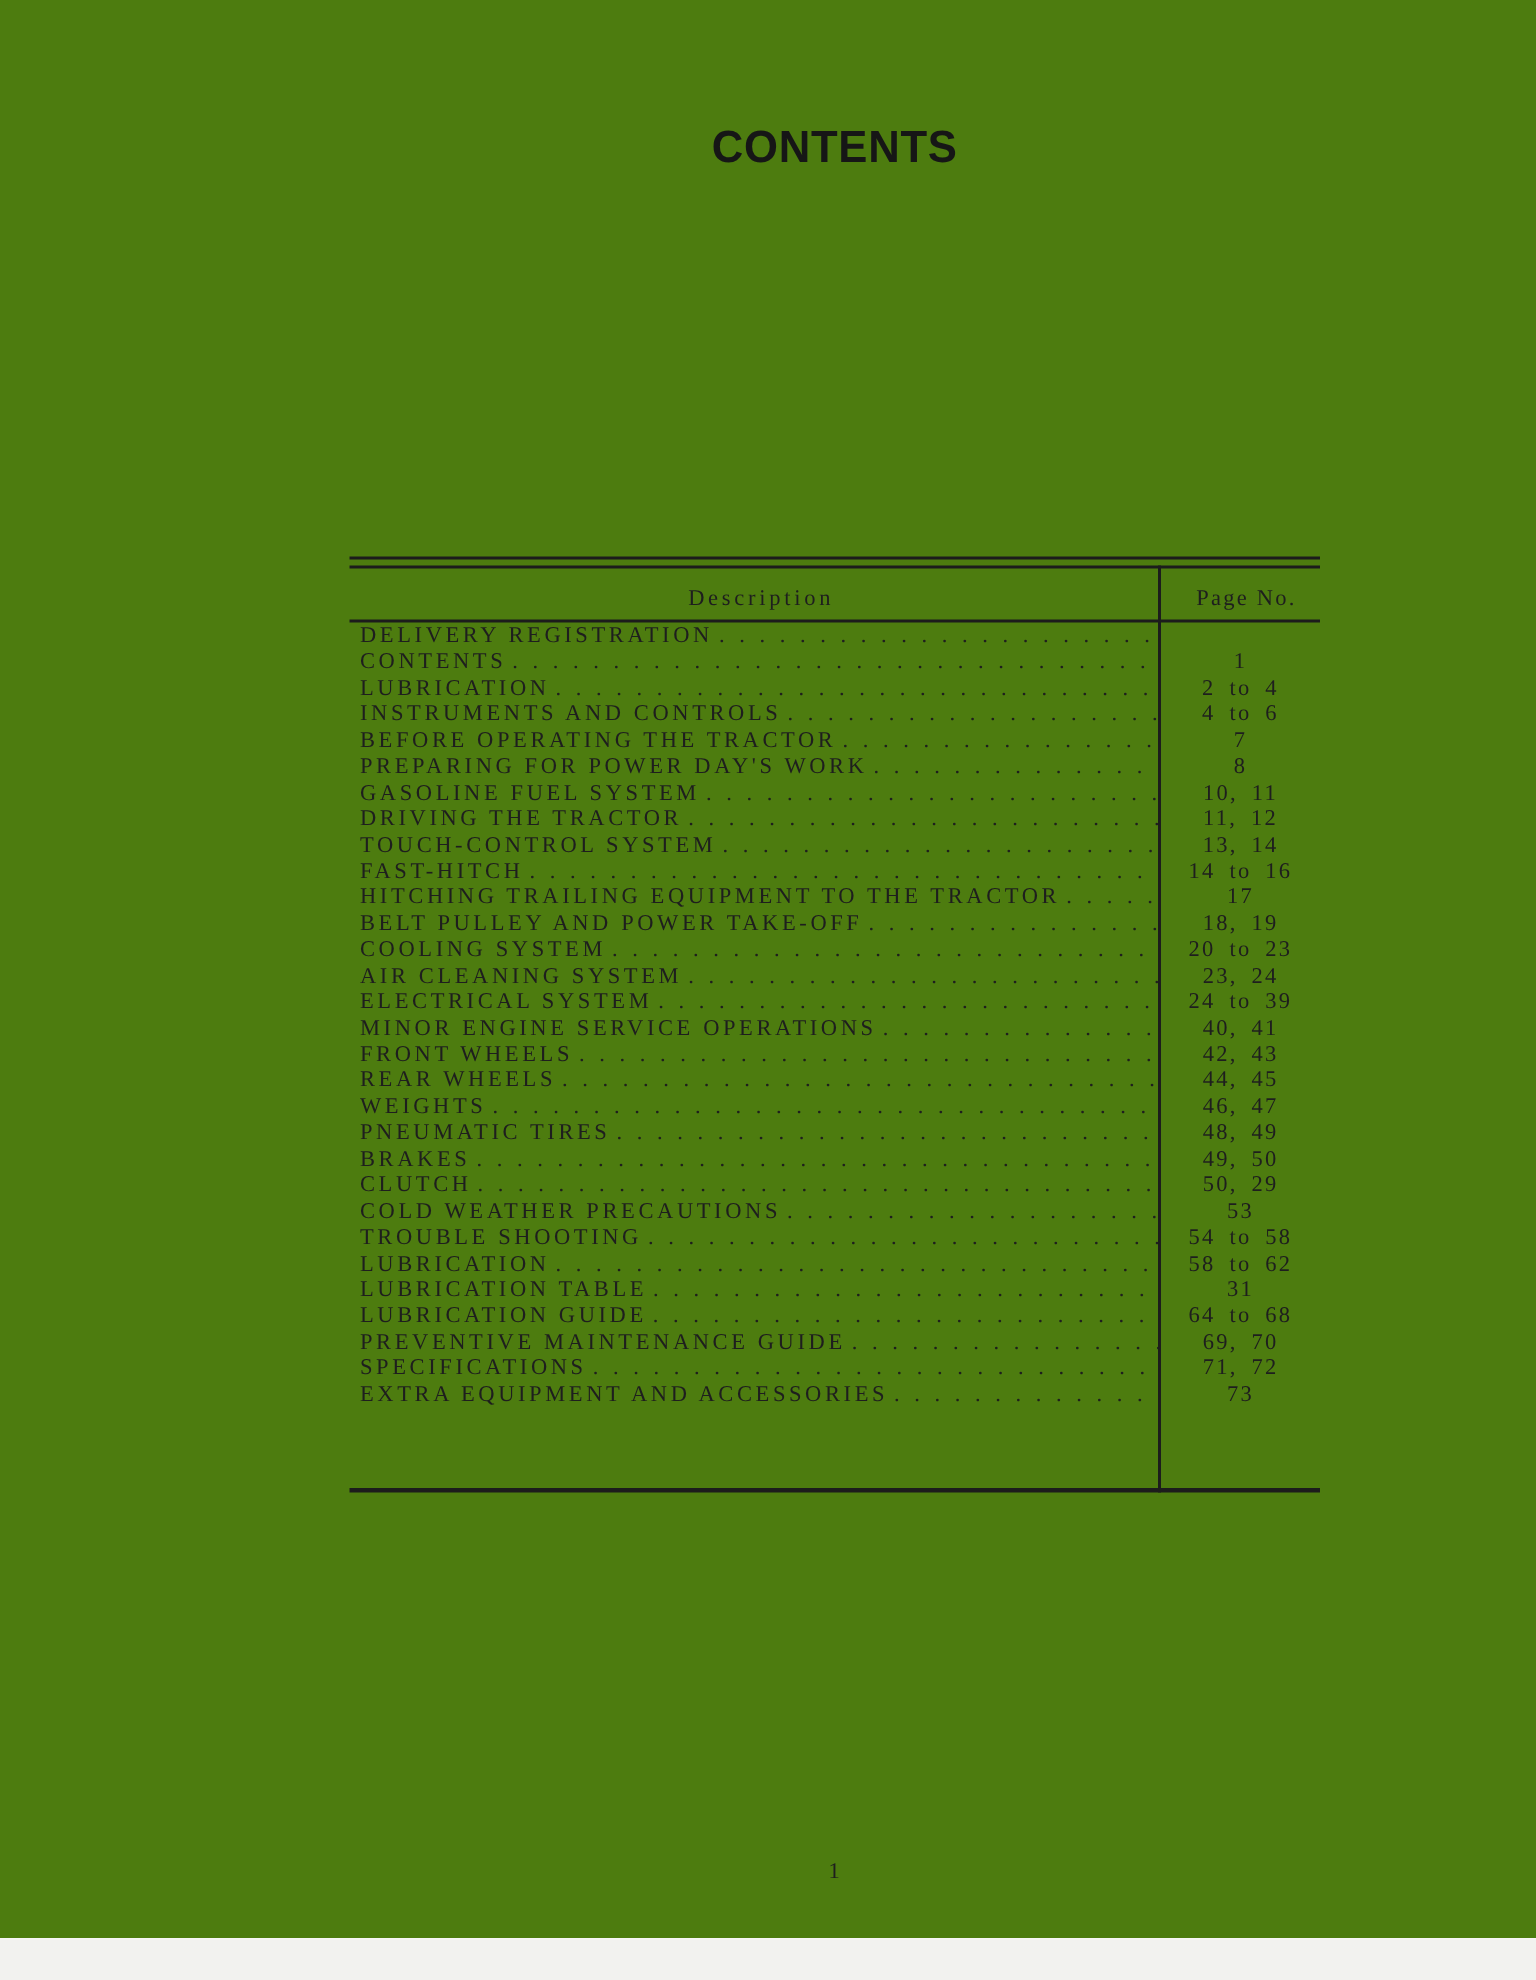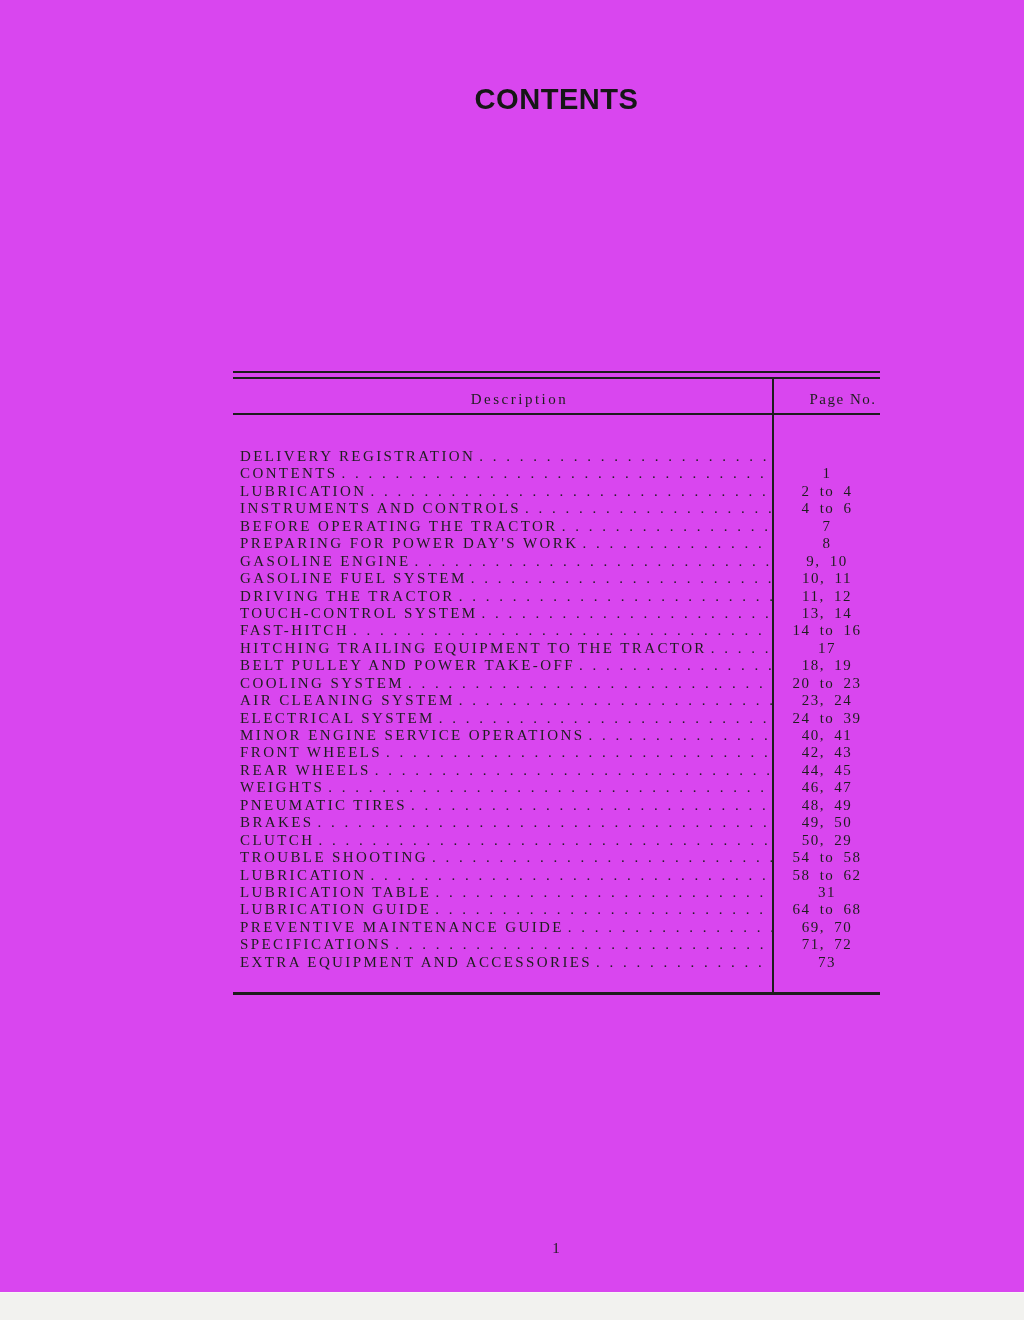--- a/index.html
+++ b/index.html
@@ -4,21 +4,21 @@
 <style>
   html, body {
     margin: 0;
     padding: 0;
     background: #e8e8e6;
   }
   .page {
     position: relative;
     width: 1024px;
     height: 1320px;
-    background: #d946ef;
+    background: #4d7c0f;
     overflow: hidden;
     font-family: "Liberation Serif", serif;
     color: #1e1e1e;
   }
   .title {
     position: absolute;
     top: 82px;
     left: 233px;
     width: 647px;
     margin: 0;
@@ -51,21 +51,21 @@
     position: absolute;
     left: 539px;
     top: 6px;
     width: 2px;
     height: 618px;
     background: #1c1c1c;
   }
   .header-row {
     position: absolute;
     top: 8px;
-    left: 16px;
+    left: 4px;
     width: 647px;
     height: 40px;
     display: flex;
     align-items: center;
     font-size: 15px;
   }
   .h-desc {
     flex: 0 0 541px;
     text-align: center;
     letter-spacing: 2.5px;
@@ -87,21 +87,20 @@
     align-items: baseline;
     height: 17.45px;
     line-height: 17.45px;
     font-size: 15px;
   }
   .desc {
     padding-left: 7px;
     white-space: nowrap;
     letter-spacing: 2.4px;
     flex: 0 0 auto;
-    margin-top: 32px;
   }
   .leader {
     flex: 1 1 auto;
     overflow: hidden;
     white-space: nowrap;
     letter-spacing: 3px;
     padding-left: 4px;
     padding-right: 6px;
     color: #1e1e1e;
   }
@@ -178,25 +177,20 @@
           <span class="desc">BEFORE OPERATING THE TRACTOR</span>
           <span class="leader"></span>
           <span class="pageno">7</span>
         </div>
         <div class="row">
           <span class="desc">PREPARING FOR POWER DAY'S WORK</span>
           <span class="leader"></span>
           <span class="pageno">8</span>
         </div>
         <div class="row">
-          <span class="desc">GASOLINE ENGINE</span>
-          <span class="leader"></span>
-          <span class="pageno">9, 10</span>
-        </div>
-        <div class="row">
           <span class="desc">GASOLINE FUEL SYSTEM</span>
           <span class="leader"></span>
           <span class="pageno">10, 11</span>
         </div>
         <div class="row">
           <span class="desc">DRIVING THE TRACTOR</span>
           <span class="leader"></span>
           <span class="pageno">11, 12</span>
         </div>
         <div class="row">
@@ -261,20 +255,25 @@
         </div>
         <div class="row">
           <span class="desc">BRAKES</span>
           <span class="leader"></span>
           <span class="pageno">49, 50</span>
         </div>
         <div class="row">
           <span class="desc">CLUTCH</span>
           <span class="leader"></span>
           <span class="pageno">50, 29</span>
+        </div>
+        <div class="row">
+          <span class="desc">COLD WEATHER PRECAUTIONS</span>
+          <span class="leader"></span>
+          <span class="pageno">53</span>
         </div>
         <div class="row">
           <span class="desc">TROUBLE SHOOTING</span>
           <span class="leader"></span>
           <span class="pageno">54 to 58</span>
         </div>
         <div class="row">
           <span class="desc">LUBRICATION</span>
           <span class="leader"></span>
           <span class="pageno">58 to 62</span>

